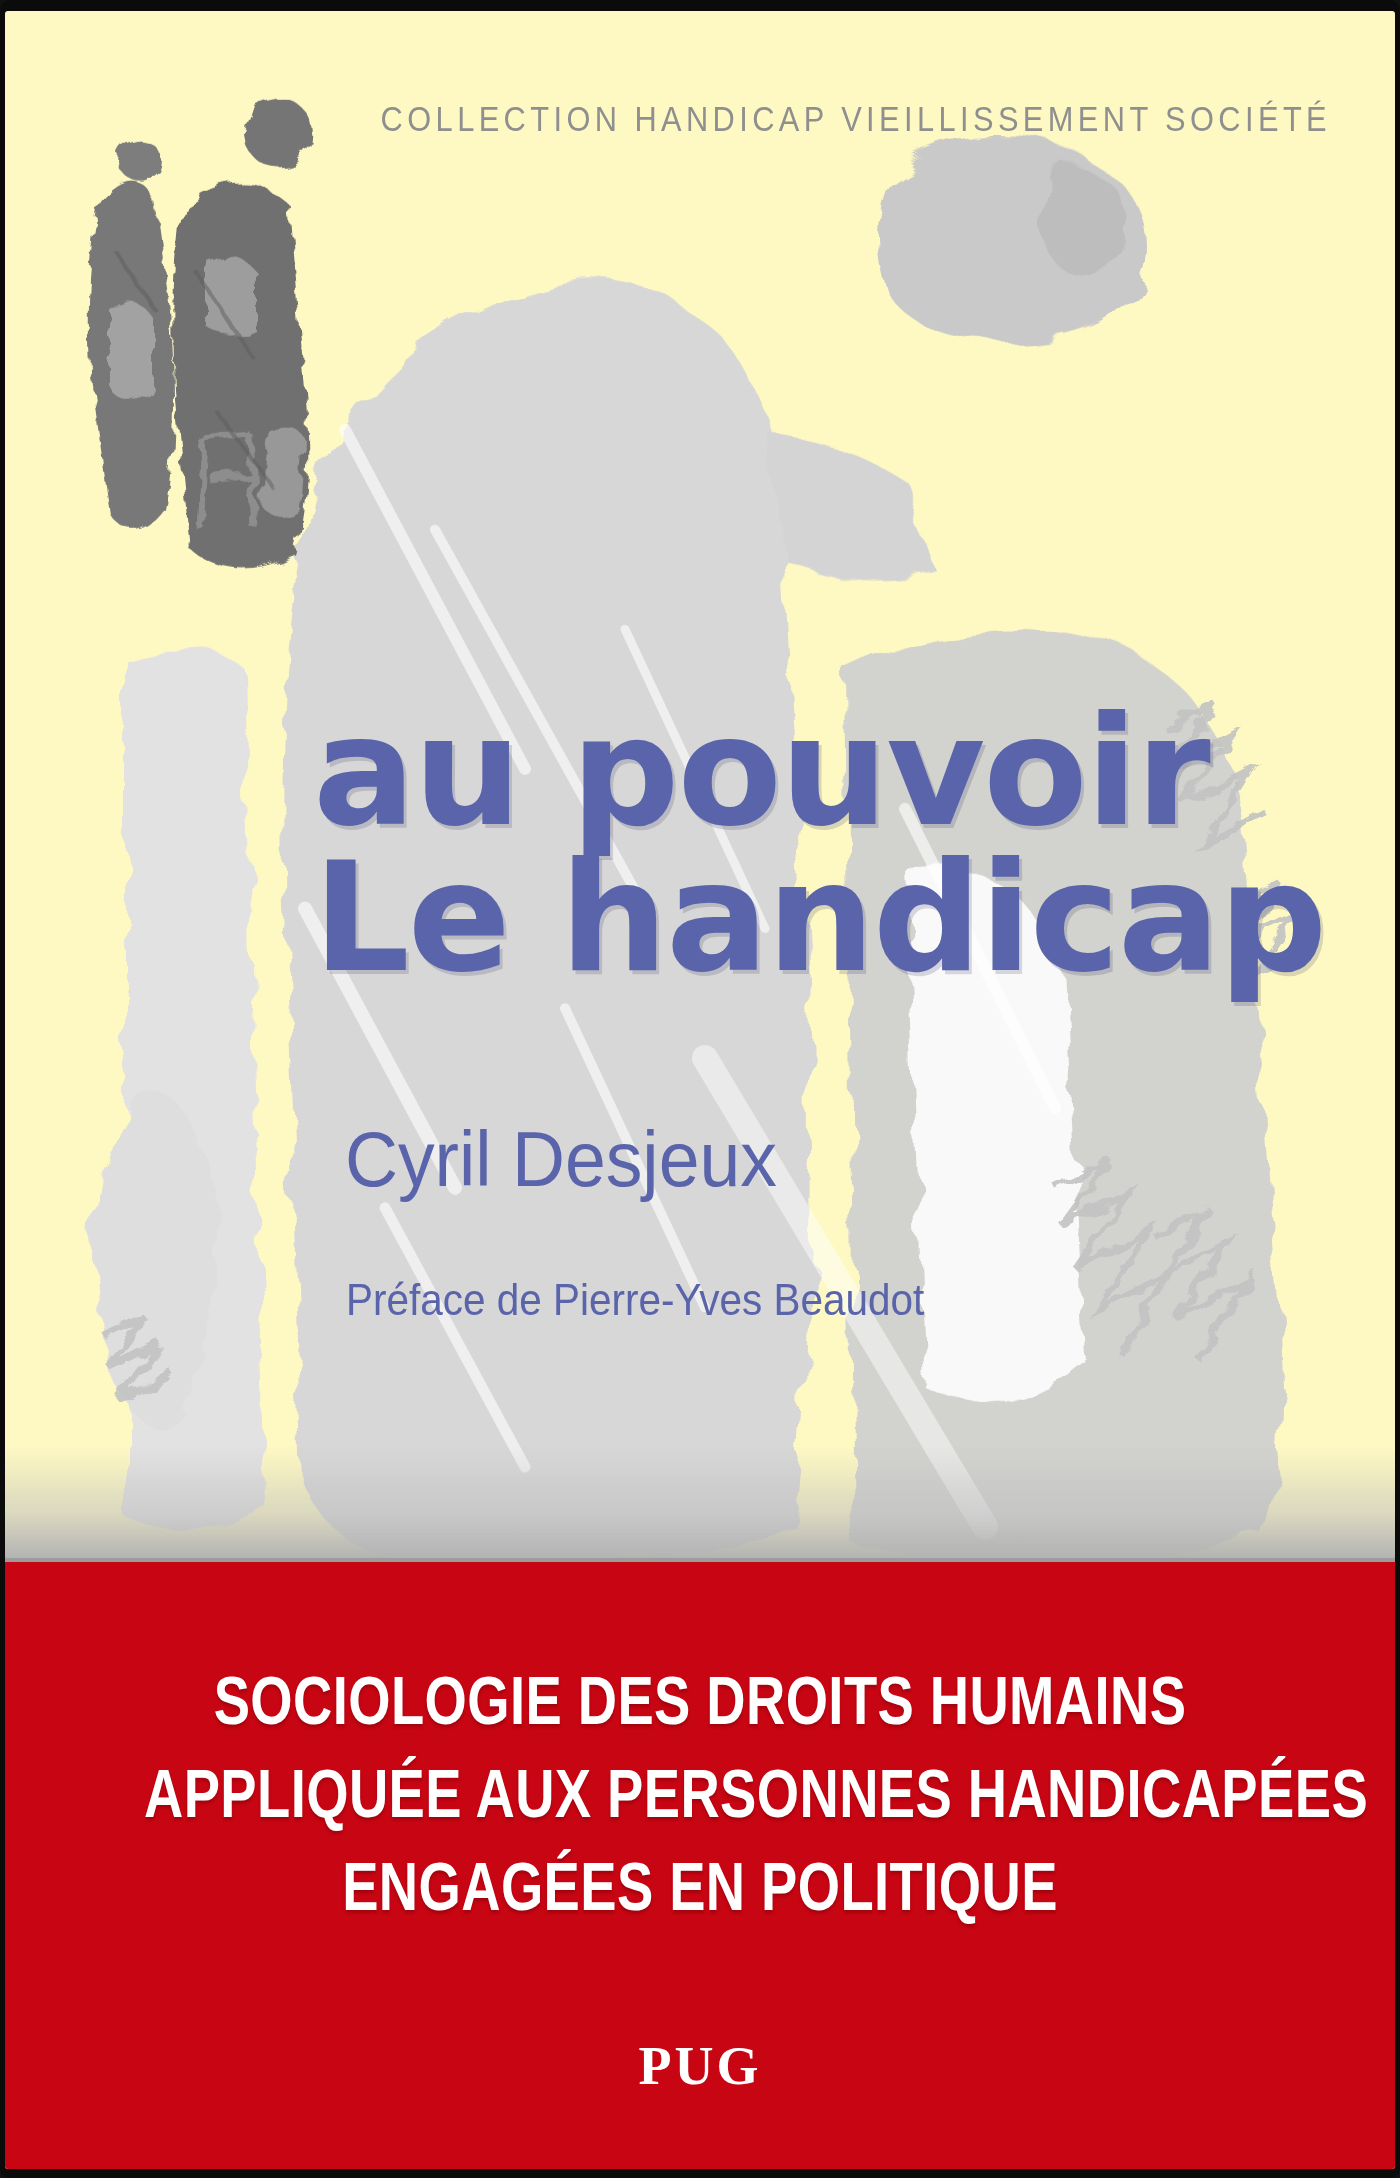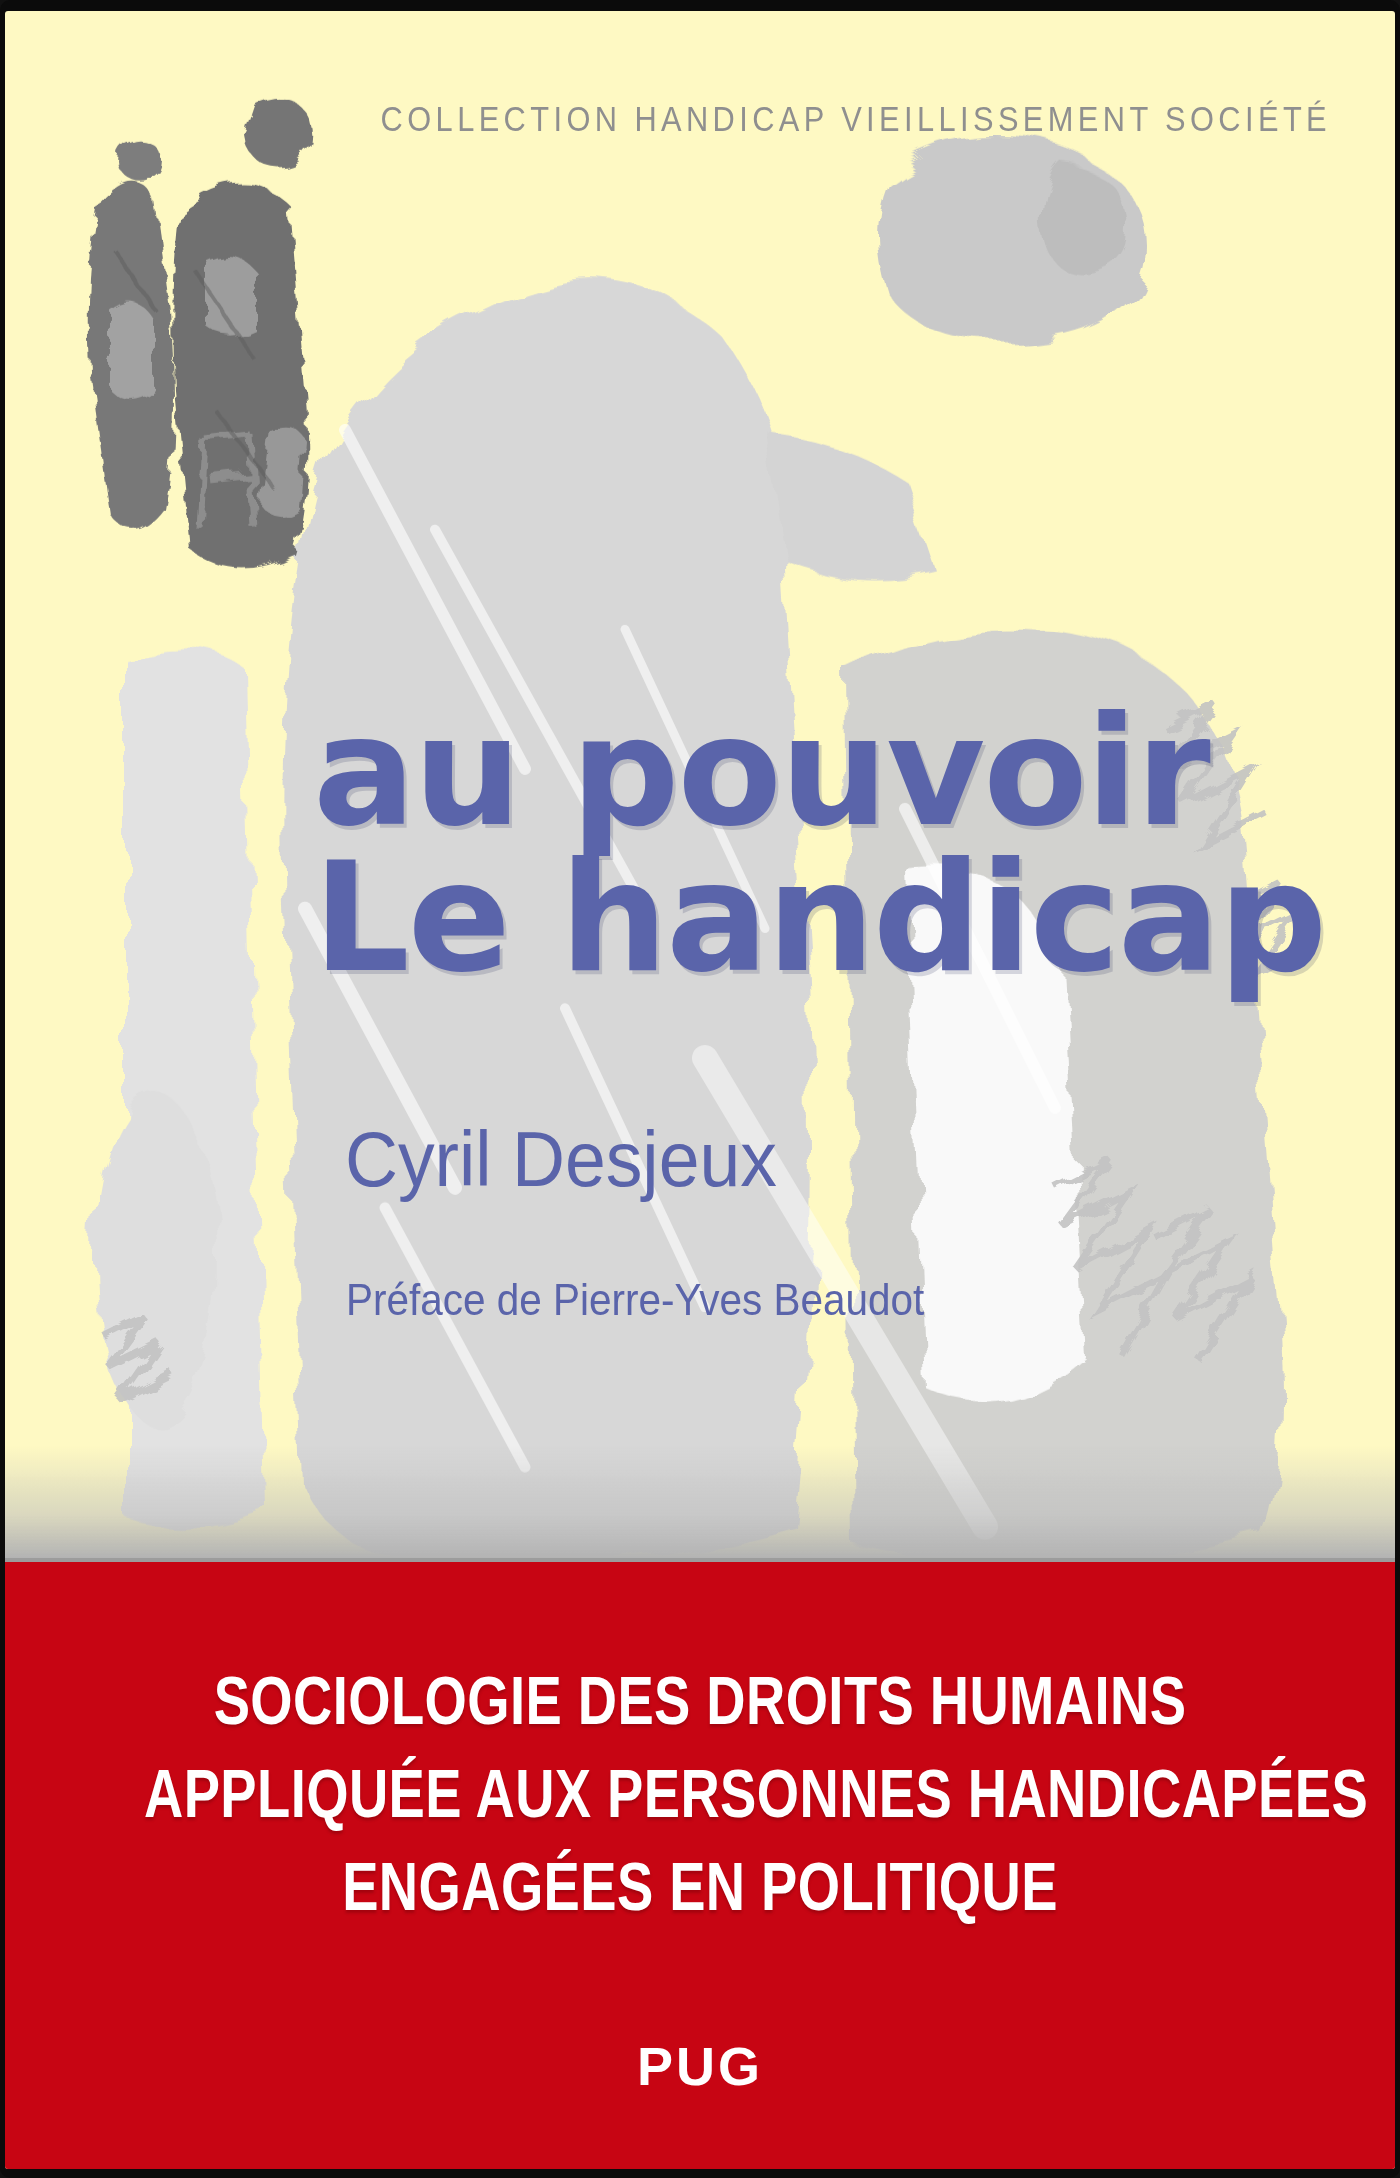--- a/index.html
+++ b/index.html
@@ -59,21 +59,21 @@
   }
   .banner-line{
     display:block;white-space:nowrap;
     transform:scaleX(0.8);transform-origin:50% 50%;
     text-shadow:0 3px 3px rgba(60,0,5,0.25);
     letter-spacing:0.5px;
   }
   .publisher{
     position:absolute;left:0;right:0;top:473px;
     text-align:center;color:#ffffff;
-    font-family:Liberation Sans, sans-serif;
+    font-family:Liberation Serif, serif;
     font-size:54px;font-weight:800;letter-spacing:3px;
   }
 </style>
 </head>
 <body>
 
 <div class="page">
   <div class="cover">
 
     <svg class="bg-svg" viewBox="0 0 1390 2164" preserveAspectRatio="none" aria-hidden="true">

